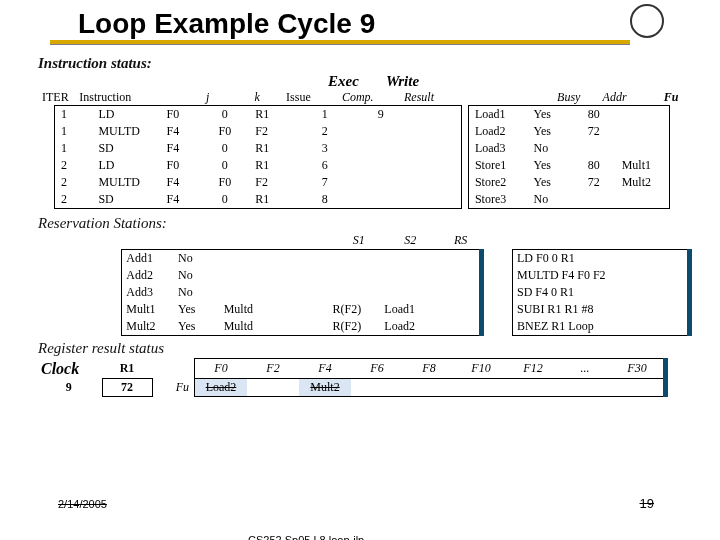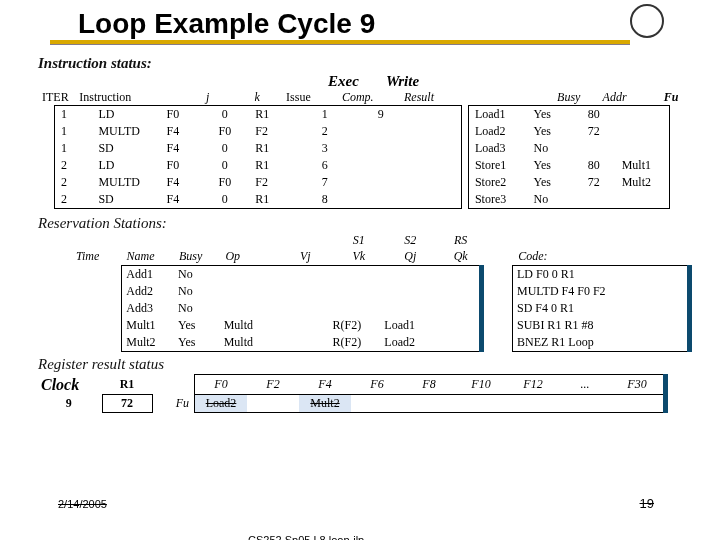--- a/index.html
+++ b/index.html
@@ -212,32 +212,20 @@
           <td class="col-name"></td>
           <td class="col-busy"></td>
           <td class="col-op"></td>
       <td class="col-vj"></td>
       <td class="col-vk italic" style="text-align:center">S1</td>
       <td class="col-qj italic" style="text-align:center">S2</td>
       <td class="col-qk italic" style="text-align:center">RS</td>
       <td class="col-gap2"></td>
           <td class="col-code"></td>
     </tr>
-    <tr>
-      <td class="col-time italic">Time</td>
-      <td class="col-name italic">Name</td>
-      <td class="col-busy italic">Busy</td>
-      <td class="col-op italic">Op</td>
-      <td class="col-vj italic" style="text-align:center">Vj</td>
-      <td class="col-vk italic" style="text-align:center">Vk</td>
-      <td class="col-qj italic" style="text-align:center">Qj</td>
-      <td class="col-qk italic" style="text-align:center">Qk</td>
-      <td class="col-gap2"></td>
-      <td class="col-code italic">Code:</td>
-    </tr>
   </tbody>
     </table>
   <table id="rs-body">
       <tbody id="rs-tbody">
         <tr>
           <td class="col-time"></td>
           <td class="col-name border-l border-t">Add1</td>
           <td class="col-busy border-t">No</td>
           <td class="col-op border-t"></td>
           <td class="col-vj border-t"></td>

